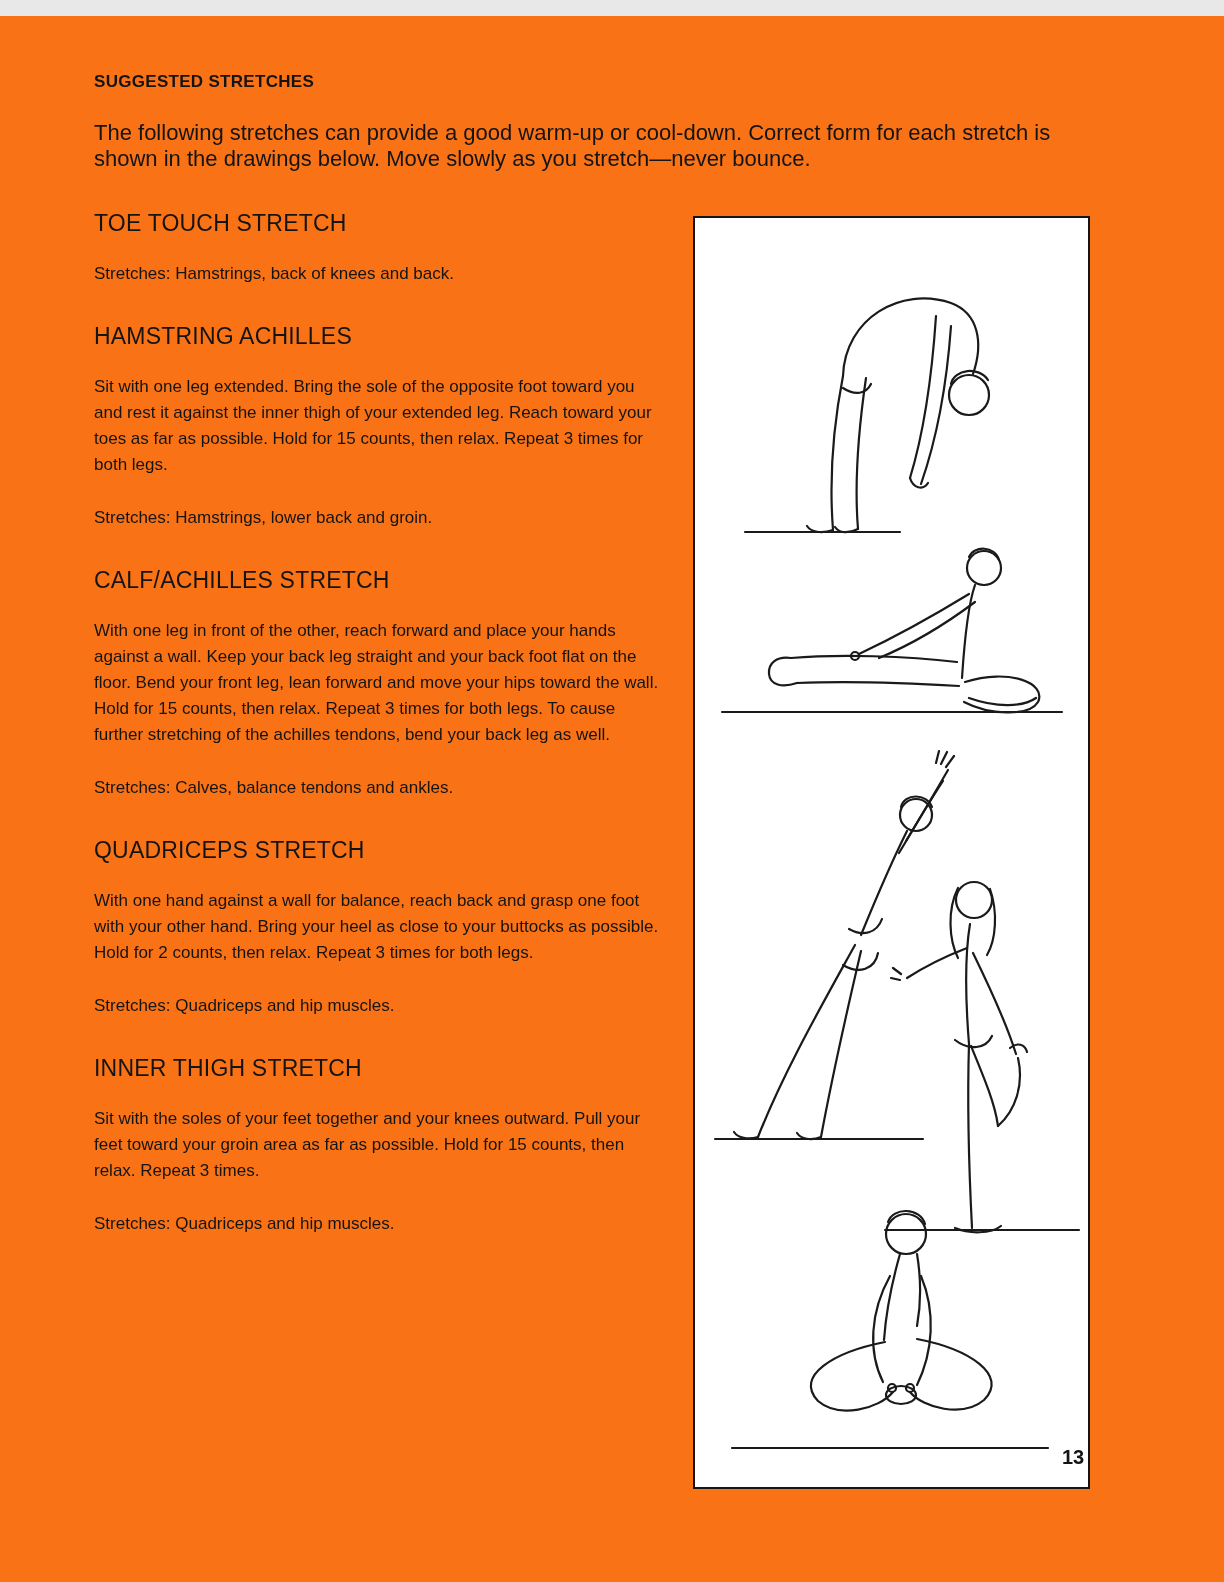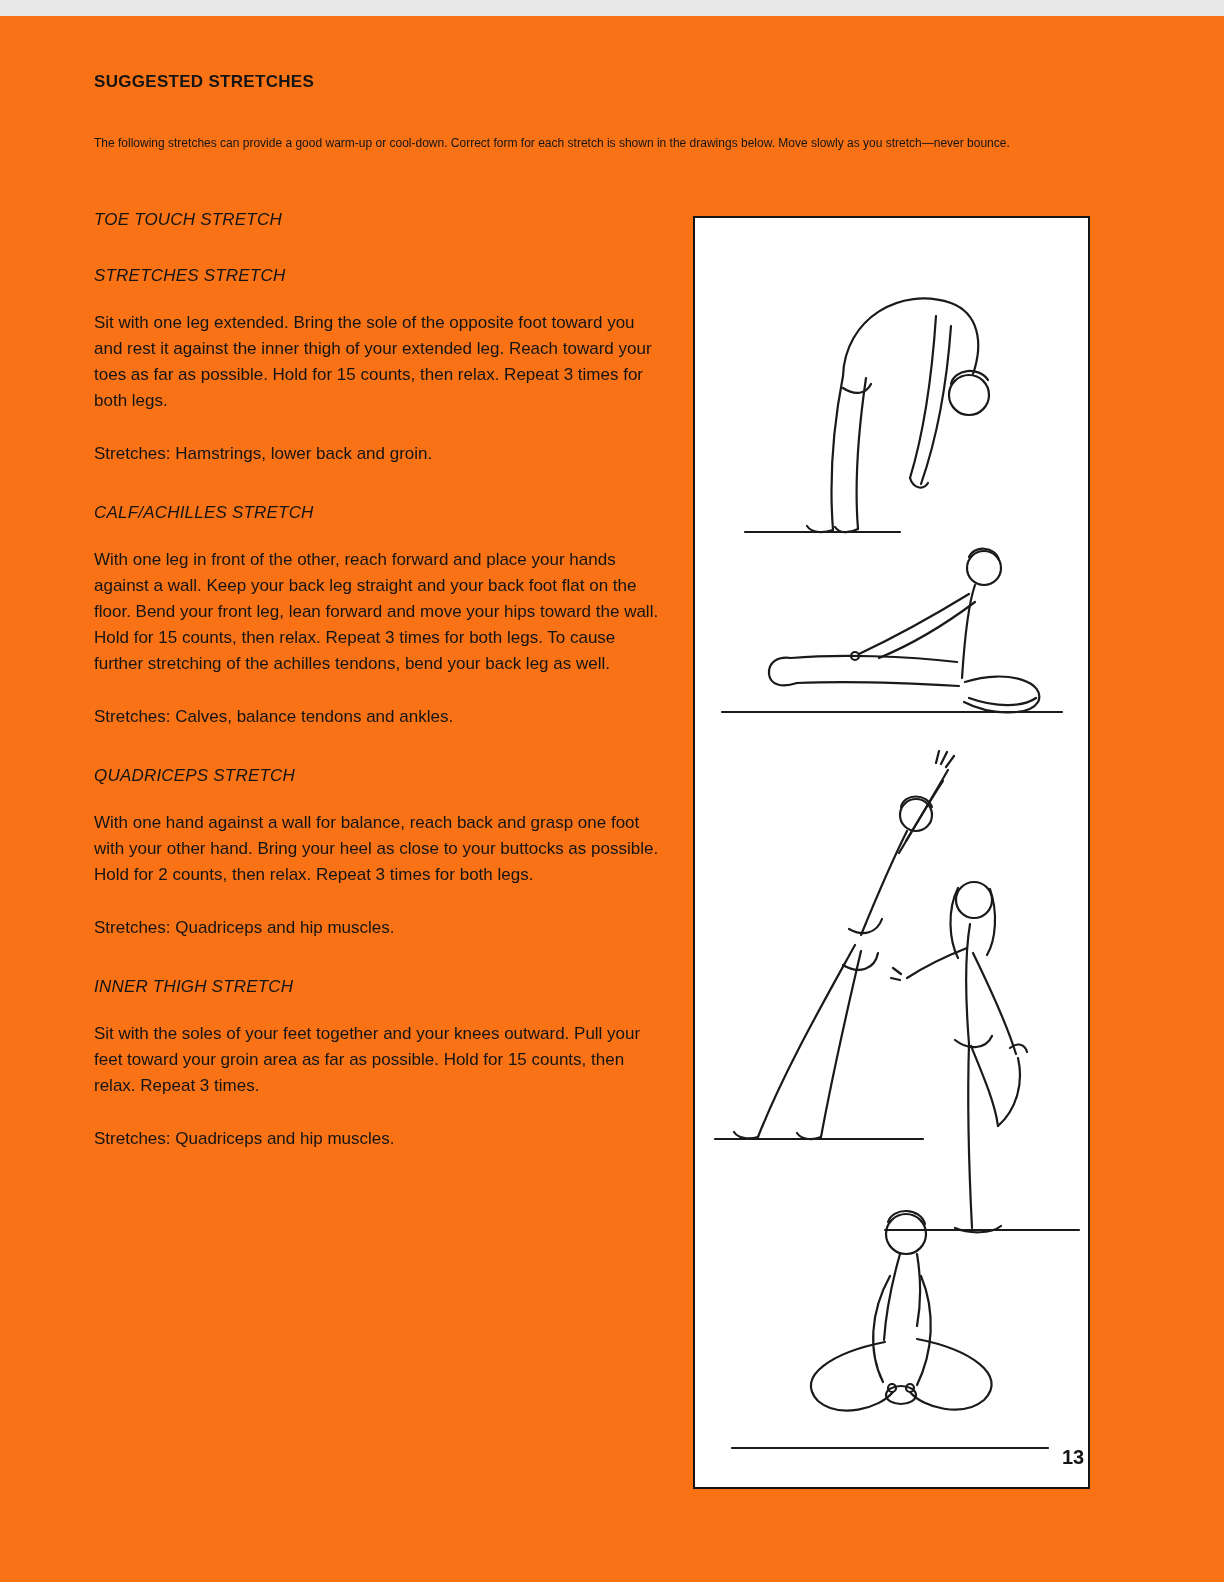--- a/index.html
+++ b/index.html
@@ -19,39 +19,38 @@
     left: 94px;
     top: 56px;
     margin: 0;
     font-size: 17px;
     font-weight: bold;
     letter-spacing: 0.3px;
   }
   .intro {
     position: absolute;
     left: 94px;
-    top: 114px;
+    top: 104px;
     width: 1000px;
     margin: 0;
-    font-size: 12px;
+    font-size: 22px;
     line-height: 26px;
   }
   .left-col {
     position: absolute;
     left: 94px;
     top: 194px;
     width: 566px;
   }
   .section { margin: 0 0 36px 0; }
   .section h2 {
     margin: 0 0 24px 0;
-    font-size: 17px;
+    font-size: 23px;
     font-weight: normal;
     letter-spacing: 0.2px;
-    font-style: italic;
   }
   .section p.body {
     margin: 0 0 27px 0;
     font-size: 17px;
     line-height: 26px;
   }
   .section p.stretches {
     margin: 0;
     font-size: 17px;
     line-height: 26px;
@@ -92,24 +91,25 @@
 <div class="page">
 
   <h1 class="title">SUGGESTED STRETCHES</h1>
 
   <p class="intro">The following stretches can provide a good warm-up or cool-down. Correct form for each stretch is shown in the drawings below. Move slowly as you stretch—never bounce.</p>
 
   <div class="left-col">
 
     <section class="section">
       <h2>TOE TOUCH STRETCH</h2>
-    </section>
-
-    <section class="section">
-      <h2>STRETCHES STRETCH</h2>
+      <p class="stretches">Stretches: Hamstrings, back of knees and back.</p>
+    </section>
+
+    <section class="section">
+      <h2>HAMSTRING ACHILLES</h2>
       <p class="body">Sit with one leg extended. Bring the sole of the opposite foot toward you and rest it against the inner thigh of your extended leg. Reach toward your toes as far as possible. Hold for 15 counts, then relax. Repeat 3 times for both legs.</p>
       <p class="stretches">Stretches: Hamstrings, lower back and groin.</p>
     </section>
 
     <section class="section">
       <h2>CALF/ACHILLES STRETCH</h2>
       <p class="body">With one leg in front of the other, reach forward and place your hands against a wall. Keep your back leg straight and your back foot flat on the floor. Bend your front leg, lean forward and move your hips toward the wall. Hold for 15 counts, then relax. Repeat 3 times for both legs. To cause further stretching of the achilles tendons, bend your back leg as well.</p>
       <p class="stretches">Stretches: Calves, balance tendons and ankles.</p>
     </section>
 

